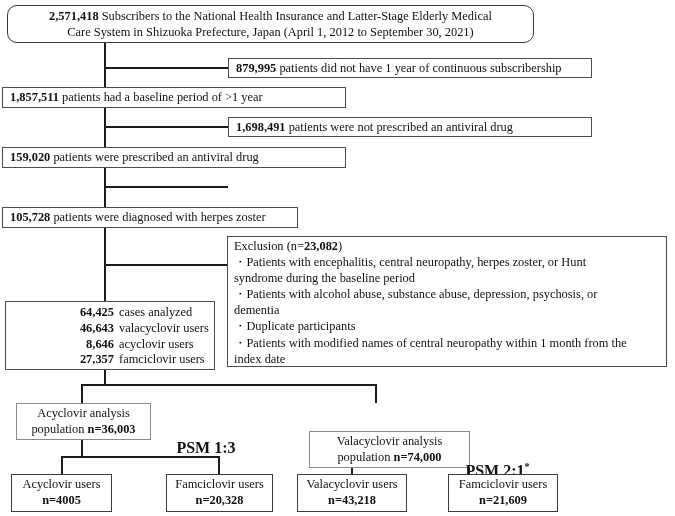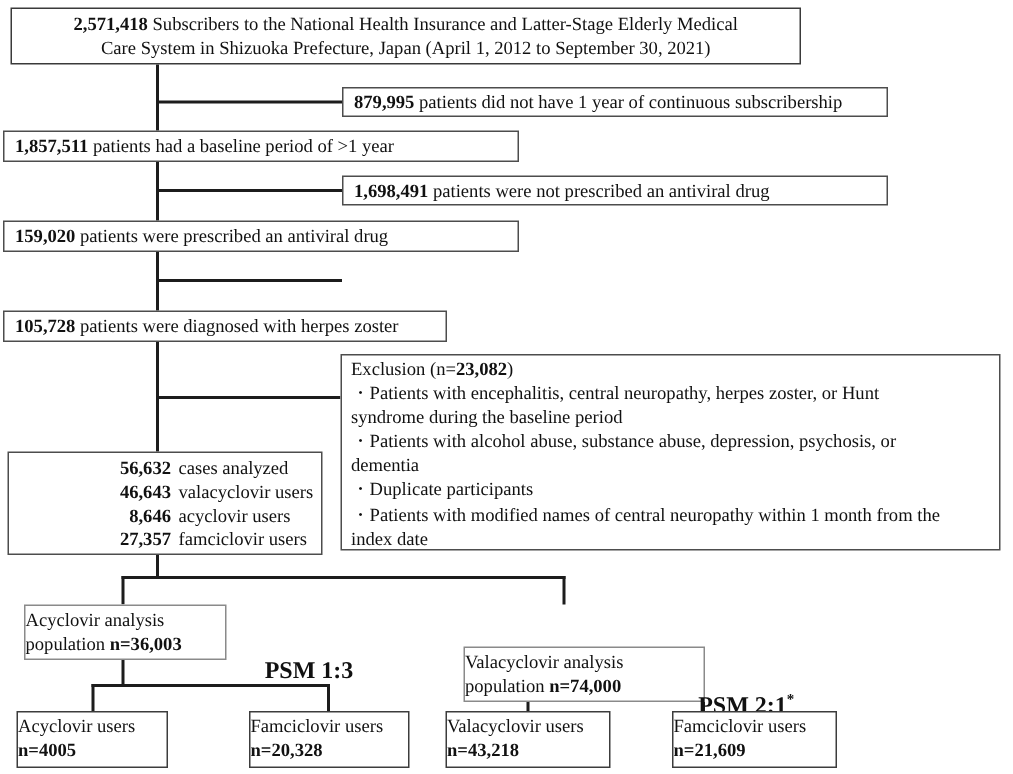--- a/index.html
+++ b/index.html
@@ -12,21 +12,21 @@
     position:absolute;background:#ffffff;border:1px solid #4d4d4d;
     box-sizing:border-box;
   }
   .vline,.hline{position:absolute;background:#1c1c1c;}
   .single{line-height:18px;padding-left:7px;white-space:nowrap;}
   .topbox{border:1.5px solid #3a3a3a;text-align:center;padding-top:2px;line-height:16px;}
   .excl{padding:1px 6px 0 6px;line-height:16.1px;}
   .cases{padding-top:3px;}
   .cases .row{display:grid;grid-template-columns:108px 1fr;column-gap:5px;line-height:15.8px;}
   .cases .num{text-align:right;font-weight:bold;}
-  .center2{line-height:16px;padding-top:1px;}
+  .center2{text-align:center;line-height:16px;padding-top:1px;}
   .psm{position:absolute;font-weight:bold;font-size:16px;text-align:center;white-space:nowrap;}
   .psm sup{font-size:10px;}
   b{font-weight:bold;}
 </style>
 </head>
 <body>
 
 <div id="canvas">
 
   <div class="vline" style="left:104px;top:41px;width:2px;height:261px;"></div>
@@ -40,21 +40,21 @@
   <div class="vline" style="left:375px;top:384px;width:2px;height:19px;"></div>
   <div class="vline" style="left:81px;top:438px;width:2px;height:20px;"></div>
   <div class="hline" style="left:61px;top:456px;width:159px;height:2px;"></div>
   <div class="vline" style="left:61px;top:456px;width:2px;height:18px;"></div>
   <div class="vline" style="left:218px;top:456px;width:2px;height:18px;"></div>
   <div class="vline" style="left:375px;top:438px;width:2px;height:20px;"></div>
   <div class="hline" style="left:351px;top:456px;width:119px;height:2px;"></div>
   <div class="vline" style="left:351px;top:456px;width:2px;height:18px;"></div>
   <div class="vline" style="left:468px;top:456px;width:2px;height:18px;"></div>
 
-  <div class="box topbox" style="left:7px;top:5px;width:527px;height:38px;">
+  <div class="box topbox" style="left:7px;top:5px;width:527px;height:38px;border-radius:10px;">
     <div><b>2,571,418</b><span> Subscribers to the National Health Insurance and Latter-Stage Elderly Medical</span></div>
     <div>Care System in Shizuoka Prefecture, Japan (April 1, 2012 to September 30, 2021)</div>
   </div>
 
   <div class="box single" style="left:228px;top:58px;width:364px;height:20px;">
     <b>879,995</b><span> patients did not have 1 year of continuous subscribership</span>
   </div>
   <div class="box single" style="left:228px;top:117px;width:364px;height:20px;">
     <b>1,698,491</b><span> patients were not prescribed an antiviral drug</span>
   </div>
@@ -75,21 +75,21 @@
     <div>syndrome during the baseline period</div>
     <div>・Patients with alcohol abuse, substance abuse, depression, psychosis, or</div>
     <div>dementia</div>
     <div>・Duplicate participants</div>
     <div>・Patients with modified names of central neuropathy within 1 month from the</div>
     <div>index date</div>
   </div>
 
   <div class="box cases" style="left:5px;top:301px;width:210px;height:69px;">
     <div class="row">
-        <span class="num">56,632</span>
+        <span class="num">64,425</span>
         <span>cases analyzed</span>
       </div>
     <div class="row">
         <span class="num">46,643</span>
         <span>valacyclovir users</span>
       </div>
     <div class="row">
         <span class="num">8,646</span>
         <span>acyclovir users</span>
       </div>

